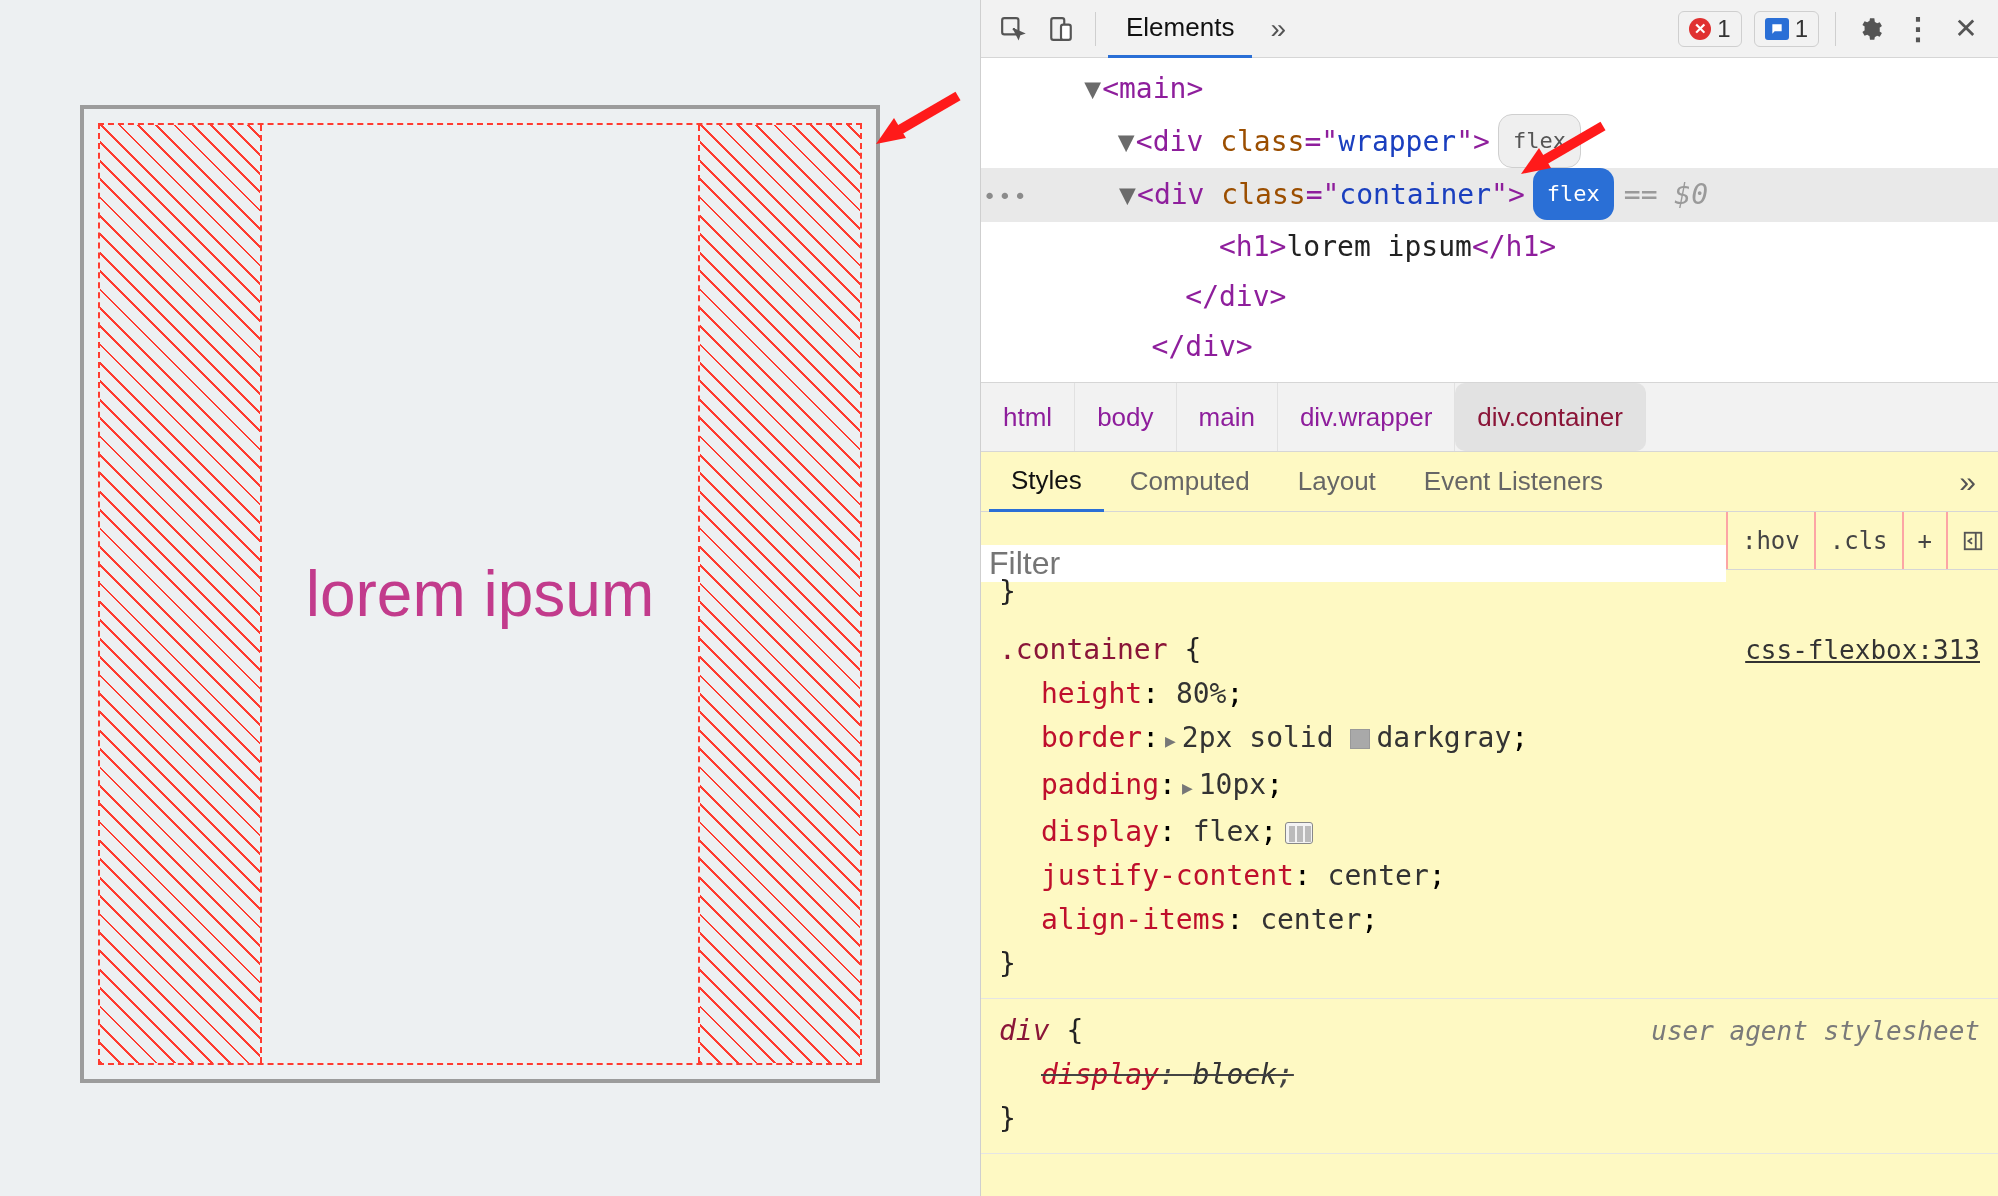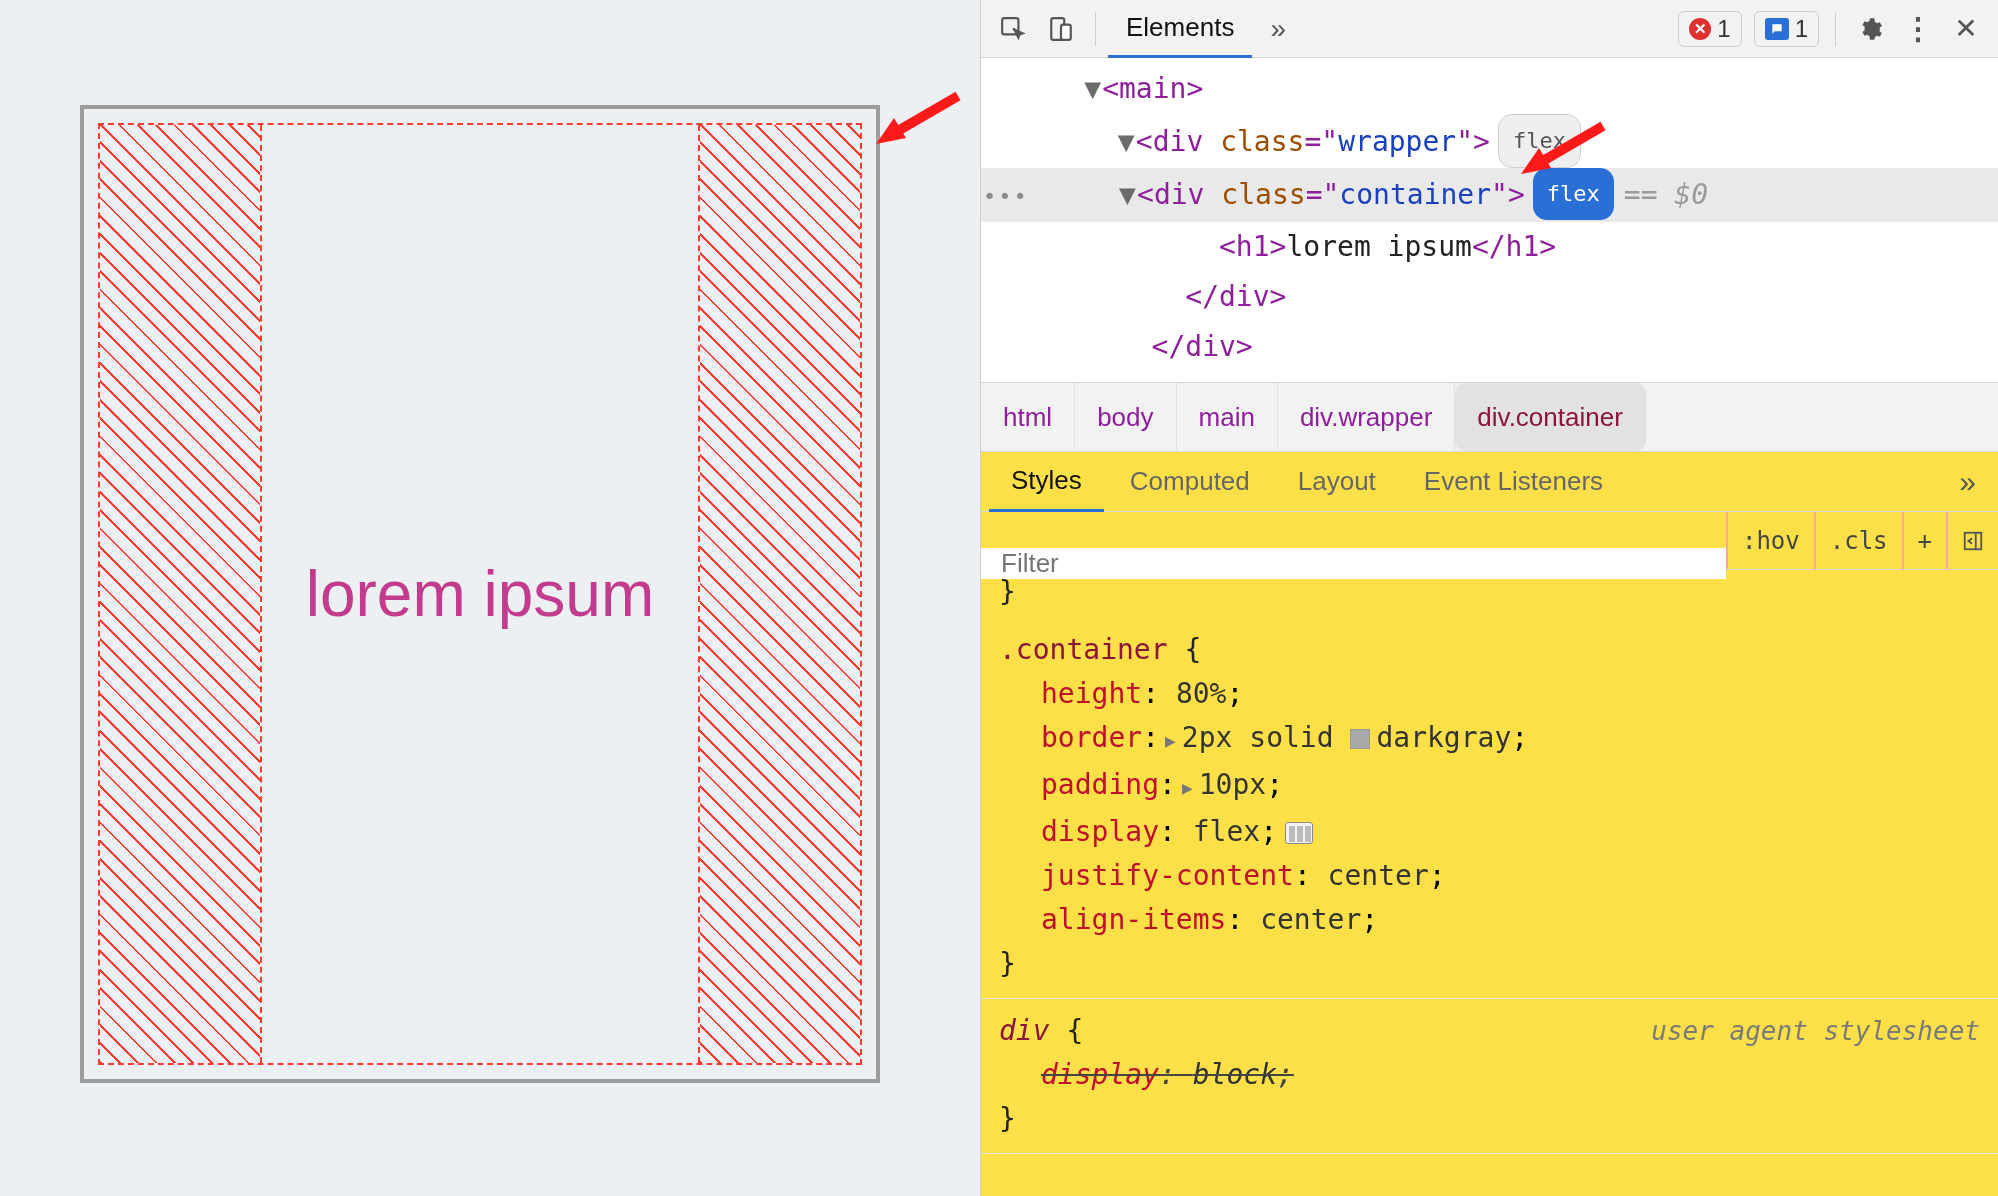--- a/index.html
+++ b/index.html
@@ -63,21 +63,21 @@
     position: absolute;
     left: 872px;
     top: 88px;
     width: 90px;
     height: 60px;
   }
 
   
   .devtools {
     flex: 1;
-    background: #fde047;
+    background: #fef9c3;
     border-left: 1px solid #cfcfcf;
     display: flex;
     flex-direction: column;
     font-family: "Helvetica Neue", Arial, sans-serif;
     position: relative;
   }
 
   
   .dt-toolbar {
     height: 58px;
@@ -207,22 +207,22 @@
   
   .filterbar {
     display:flex;
     height: 58px;
     border-bottom: 1px solid #d6d6d6;
     align-items: center;
   }
   .filterbar input {
     flex:1;
     border:none;
-    font-size: 26px;
-    padding: 0 20px;
+    font-size: 32px;
+    padding: 0 8px;
     color:#888;
     outline:none;
     background: #fff;
     margin-top: 45px;
   }
   .fbtn {
     padding: 0 14px;
     font-family: Menlo, monospace;
     font-size: 24px;
     color:#444;
@@ -362,20 +362,21 @@
           <line x1="15" y1="3" x2="15" y2="21"></line>
           <polyline points="11 9 7 12 11 15"></polyline>
         </svg>
     </div>
   </div>
 
   <div class="rules">
     <div style="padding:0 18px 4px 18px;"><span class="topbrace">}</span></div>
 
     <div class="rule">
+      <span class="src">css-flexbox:313</span>
       <div><span class="sel">.container</span><span class="brace"> {</span></div>
       <div class="decl"><span class="prop">height</span>: <span class="val">80%</span>;</div>
       <div class="decl"><span class="prop">border</span>:<span class="tri">▶</span><span class="val">2px solid </span><span class="swatch"></span><span class="val">darkgray</span>;</div>
       <div class="decl"><span class="prop">padding</span>:<span class="tri">▶</span><span class="val">10px</span>;</div>
       <div class="decl"><span class="prop">display</span>: <span class="val">flex</span>;<span class="flexicon"></span></div>
       <div class="decl"><span class="prop">justify-content</span>: <span class="val">center</span>;</div>
       <div class="decl"><span class="prop">align-items</span>: <span class="val">center</span>;</div>
       <div><span class="brace">}</span></div>
     </div>
 

